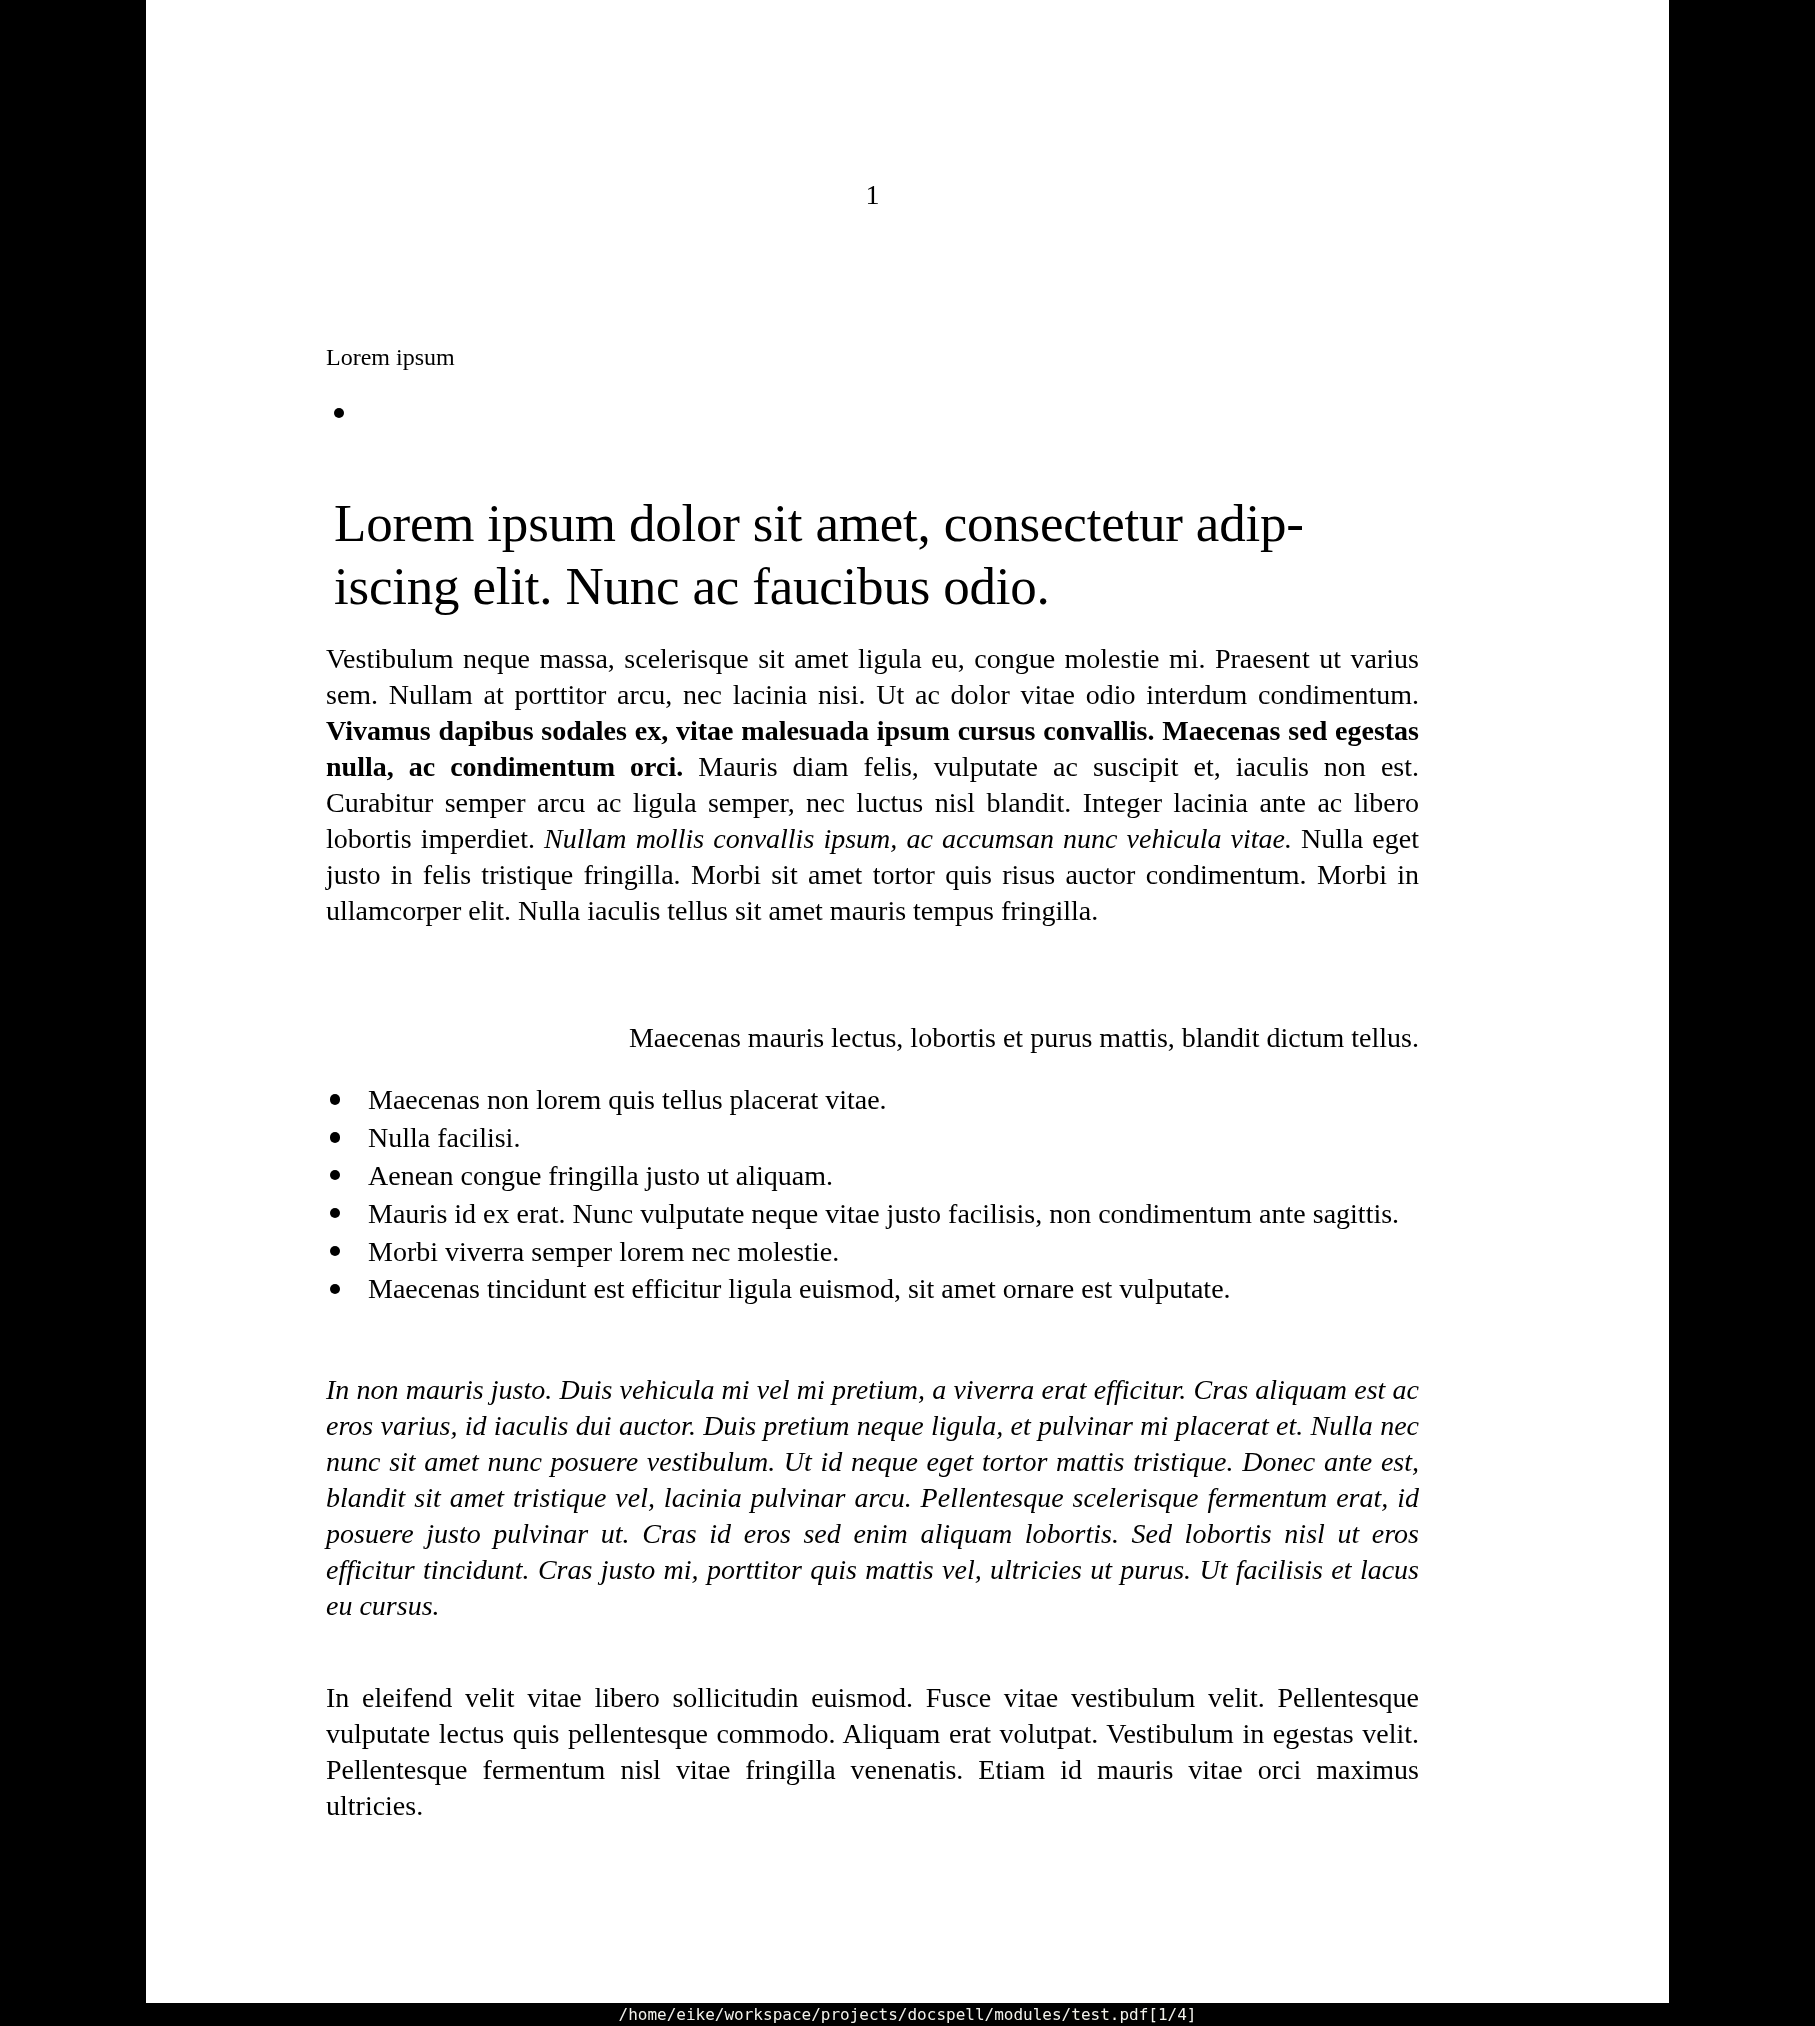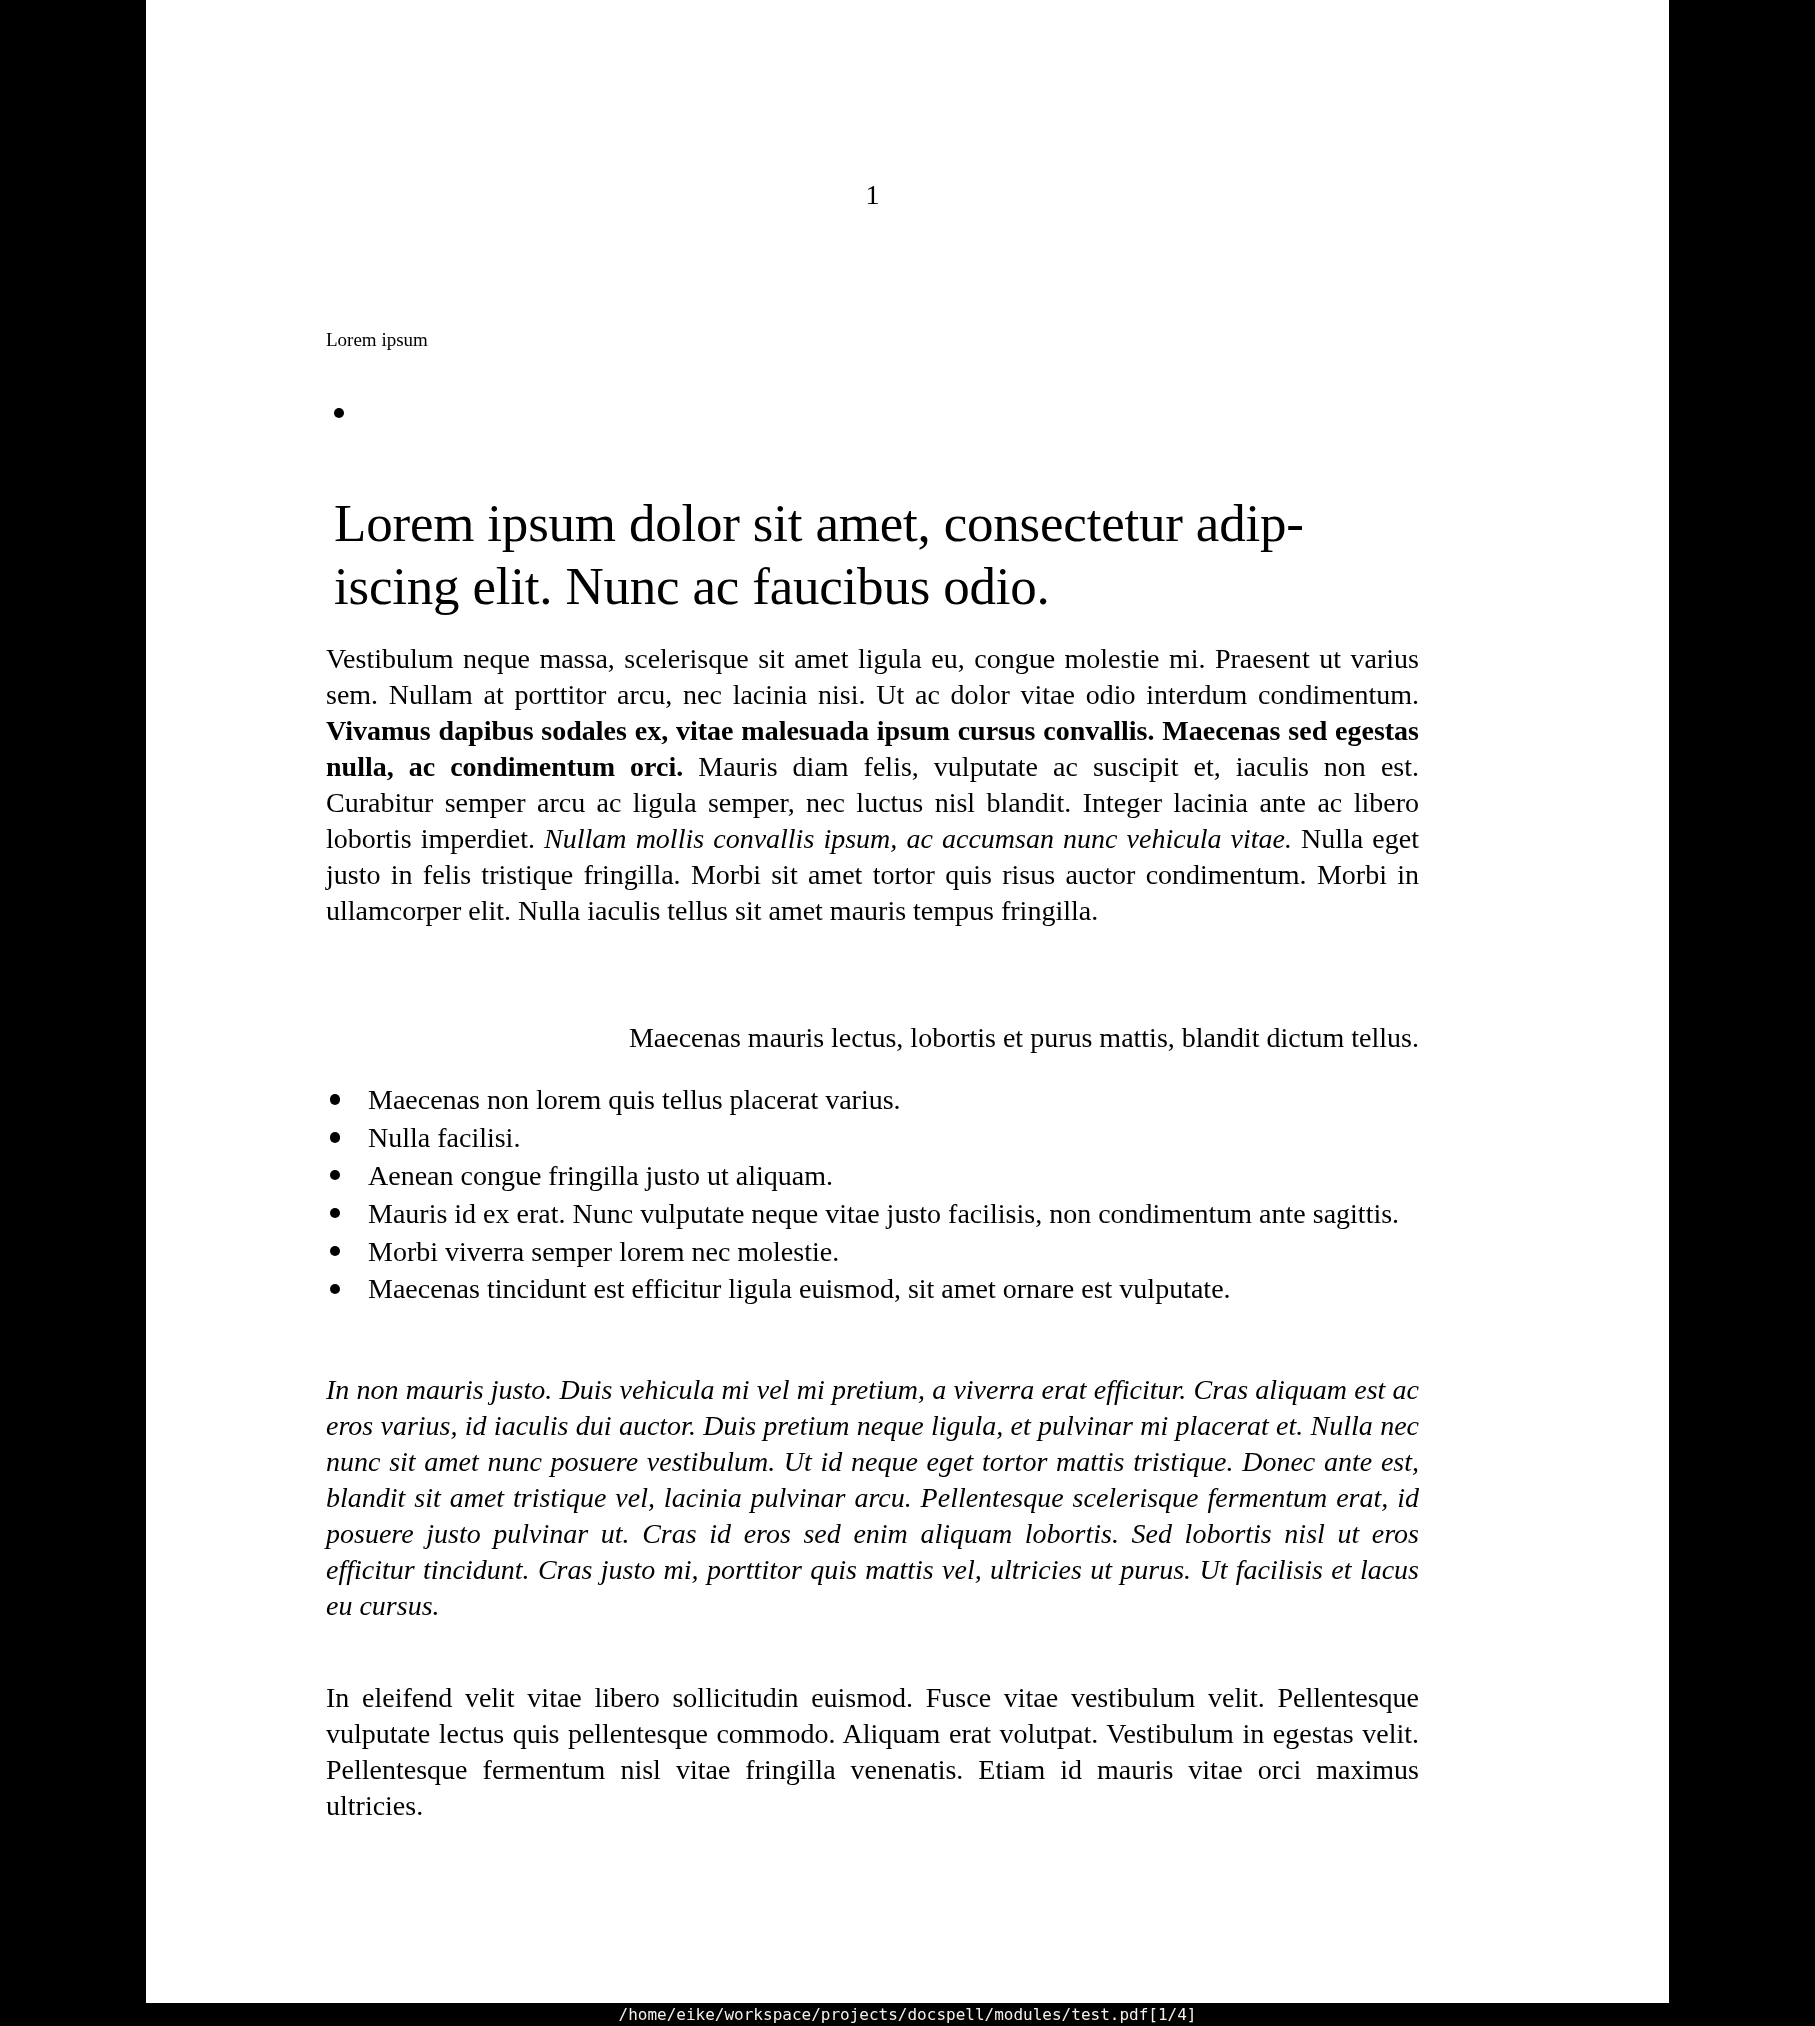--- a/index.html
+++ b/index.html
@@ -29,22 +29,22 @@
     left: 180px;
     width: 1093px;
   }
   .page-number {
     top: 177px;
     font-size: 28px;
     line-height: 36px;
     text-align: center;
   }
   .intro {
-    top: 322px;
-    font-size: 19px;
+    top: 339px;
+    font-size: 24px;
     line-height: 36px;
   }
   .lone-bullet {
     position: absolute;
     left: 188px;
     top: 408px;
     width: 10.4px;
     height: 10.4px;
     border-radius: 50%;
     background: #000000;
@@ -128,21 +128,21 @@
     <h1 class="abs heading">
       <div class="hline">Lorem ipsum dolor sit amet, consectetur adip-</div>
       <div class="hline">iscing elit. Nunc ac faucibus odio.</div>
     </h1>
 
     <p class="abs body-par par1"><span>Vestibulum neque massa, scelerisque sit amet ligula eu, congue molestie mi. Praesent ut varius sem. Nullam at porttitor arcu, nec lacinia nisi. Ut ac dolor vitae odio interdum condimentum. </span><b>Vivamus dapibus sodales ex, vitae malesuada ipsum cursus convallis. Maecenas sed egestas nulla, ac condimentum orci.</b><span> Mauris diam felis, vulputate ac suscipit et, iaculis non est. Curabitur semper arcu ac ligula semper, nec luctus nisl blandit. Integer lacinia ante ac libero lobortis imperdiet. </span><i>Nullam mollis convallis ipsum, ac accumsan nunc vehicula vitae.</i><span> Nulla eget justo in felis tristique fringilla. Morbi sit amet tortor quis risus auctor condimentum. Morbi in ullamcorper elit. Nulla iaculis tellus sit amet mauris tempus fringilla.</span></p>
 
     <p class="abs body-par par2">Maecenas mauris lectus, lobortis et purus mattis, blandit dictum tellus.</p>
 
     <ul class="abs bullet-list">
-        <li><span class="li-bullet"></span><span>Maecenas non lorem quis tellus placerat varius.</span></li>
+        <li><span class="li-bullet"></span><span>Maecenas non lorem quis tellus placerat vitae.</span></li>
         <li><span class="li-bullet"></span><span>Nulla facilisi.</span></li>
         <li><span class="li-bullet"></span><span>Aenean congue fringilla justo ut aliquam.</span></li>
         <li><span class="li-bullet"></span><span>Mauris id ex erat. Nunc vulputate neque vitae justo facilisis, non condimentum ante sagittis.</span></li>
         <li><span class="li-bullet"></span><span>Morbi viverra semper lorem nec molestie.</span></li>
         <li><span class="li-bullet"></span><span>Maecenas tincidunt est efficitur ligula euismod, sit amet ornare est vulputate.</span></li>
       </ul>
 
     <p class="abs body-par par3">In non mauris justo. Duis vehicula mi vel mi pretium, a viverra erat efficitur. Cras aliquam est ac eros varius, id iaculis dui auctor. Duis pretium neque ligula, et pulvinar mi placerat et. Nulla nec nunc sit amet nunc posuere vestibulum. Ut id neque eget tortor mattis tristique. Donec ante est, blandit sit amet tristique vel, lacinia pulvinar arcu. Pellentesque scelerisque fermentum erat, id posuere justo pulvinar ut. Cras id eros sed enim aliquam lobortis. Sed lobortis nisl ut eros efficitur tincidunt. Cras justo mi, porttitor quis mattis vel, ultricies ut purus. Ut facilisis et lacus eu cursus.</p>
 
     <p class="abs body-par par4">In eleifend velit vitae libero sollicitudin euismod. Fusce vitae vestibulum velit. Pellentesque vulputate lectus quis pellentesque commodo. Aliquam erat volutpat. Vestibulum in egestas velit. Pellentesque fermentum nisl vitae fringilla venenatis. Etiam id mauris vitae orci maximus ultricies.</p>

